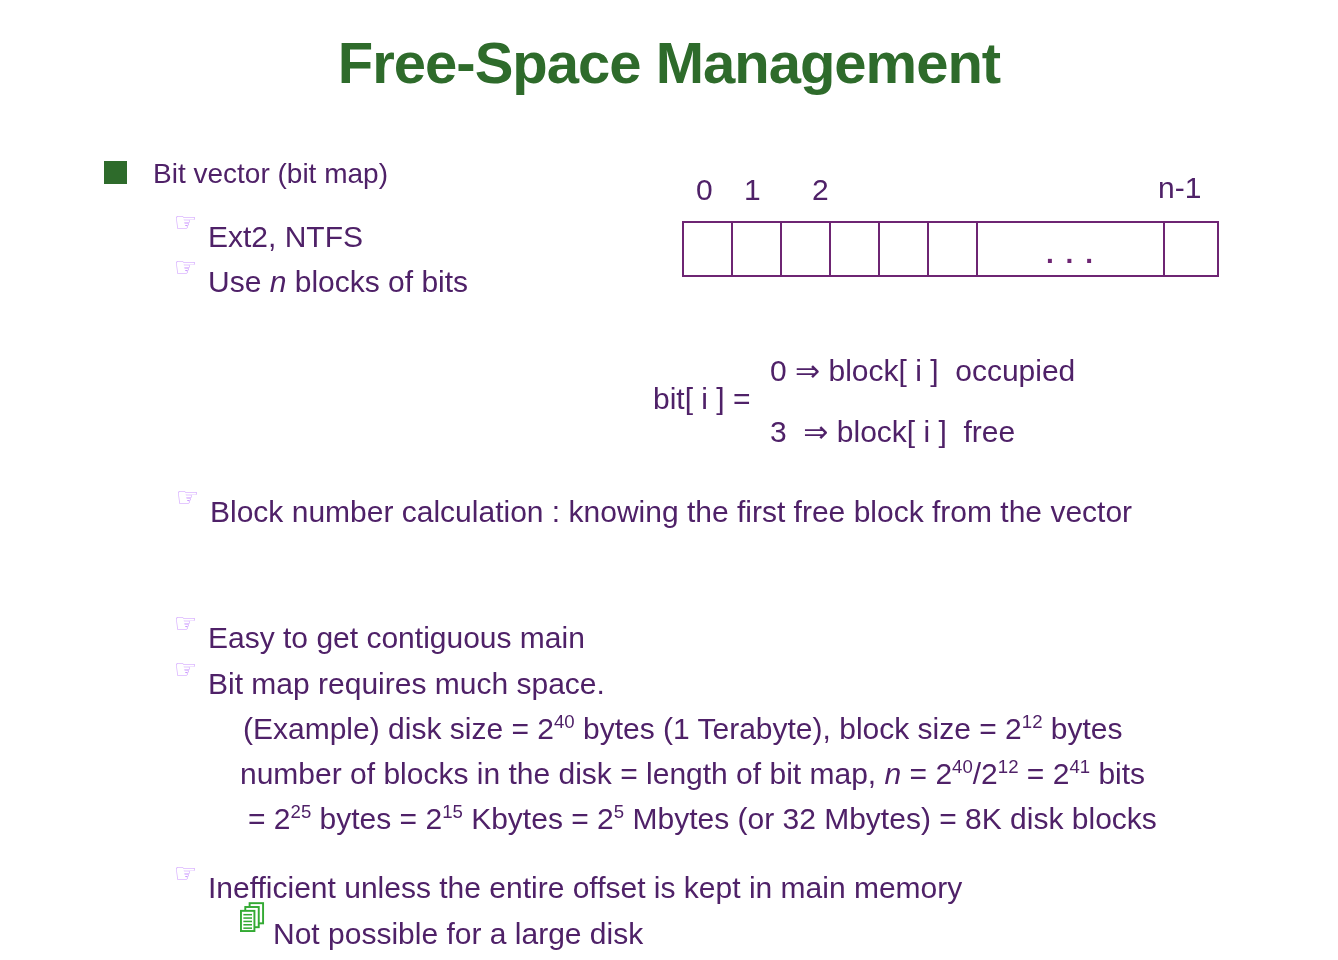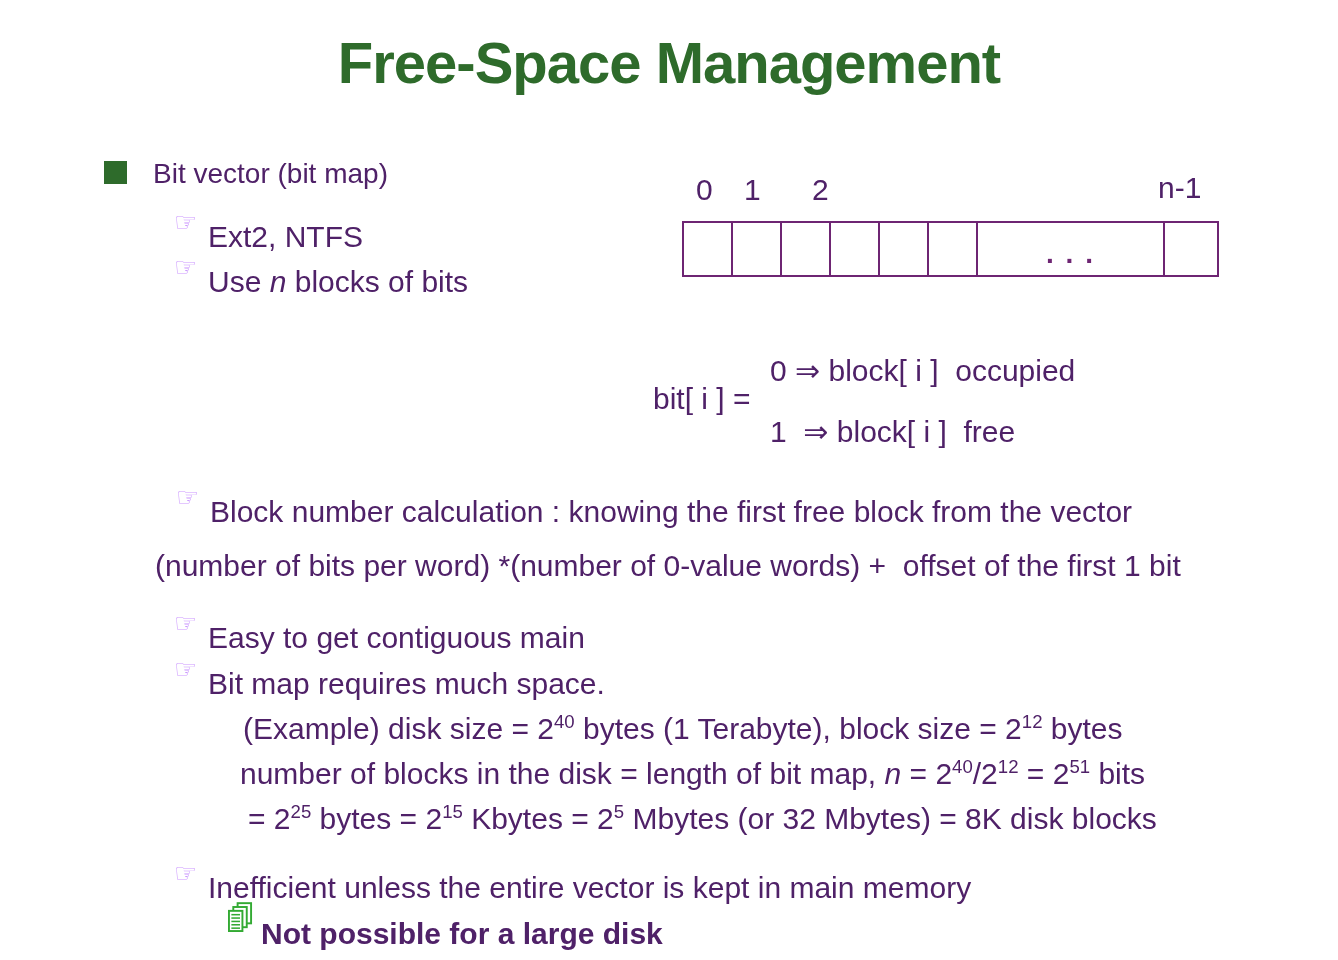--- a/index.html
+++ b/index.html
@@ -77,47 +77,46 @@
     <div class="cell"></div>
     <div class="cell"></div>
     <div class="cell wide">
       <span class="dots">. . .</span>
     </div>
     <div class="cell last"></div>
   </div>
 
   <div class="abs t-body" style="left:653px;top:366px;">bit[ i ] =</div>
   <div class="abs t-body" style="left:770px;top:338px;">0 ⇒ block[ i ]  occupied</div>
-  <div class="abs t-body" style="left:770px;top:399px;">1  ⇒ block[ i ]  free</div>
+  <div class="abs t-body" style="left:770px;top:399px;">3  ⇒ block[ i ]  free</div>
 
   <div class="abs line" style="left:176px;top:479px;">
     <span class="hand">☞</span>
     <span class="t-body">Block number calculation : knowing the first free block from the vector</span>
   </div>
-  <div class="abs t-body" style="left:155px;top:533px;">(number of bits per word) *(number of 0-value words) +  offset of the first 1 bit</div>
 
   <div class="abs line" style="left:174px;top:605px;">
     <span class="hand">☞</span>
     <span class="t-body">Easy to get contiguous main</span>
   </div>
   <div class="abs line" style="left:174px;top:651px;">
     <span class="hand">☞</span>
     <span class="t-body">Bit map requires much space.</span>
   </div>
 
   <div class="abs t-body" style="left:243px;top:696px;text-align:right;">(Example) disk size = 2<sup>40</sup> bytes (1 Terabyte), block size = 2<sup>12</sup> bytes</div>
-  <div class="abs t-body" style="left:240px;top:741px;">number of blocks in the disk = length of bit map, <i>n</i> = 2<sup>40</sup>/2<sup>12</sup> = 2<sup>51</sup> bits</div>
+  <div class="abs t-body" style="left:240px;top:741px;">number of blocks in the disk = length of bit map, <i>n</i> = 2<sup>40</sup>/2<sup>12</sup> = 2<sup>41</sup> bits</div>
   <div class="abs t-body" style="left:248px;top:786px;">= 2<sup>25</sup> bytes = 2<sup>15</sup> Kbytes = 2<sup>5</sup> Mbytes (or 32 Mbytes) = 8K disk blocks</div>
 
   <div class="abs line" style="left:174px;top:855px;">
     <span class="hand">☞</span>
-    <span class="t-body">Inefficient unless the entire vector is kept in main memory</span>
+    <span class="t-body">Inefficient unless the entire offset is kept in main memory</span>
   </div>
 
-  <div class="abs line" style="left:228px;top:901px;font-weight:bold;">
+  <div class="abs line" style="left:240px;top:901px;">
     <svg class="docicon" viewBox="0 0 26 36">
       <rect x="10" y="1" width="14" height="21"></rect>
       <rect x="5.5" y="5" width="14" height="21"></rect>
       <rect x="1" y="9" width="14" height="21"></rect>
       <line x1="3.5" y1="13" x2="12.5" y2="13"></line>
       <line x1="3.5" y1="16.5" x2="12.5" y2="16.5"></line>
       <line x1="3.5" y1="20" x2="12.5" y2="20"></line>
       <line x1="3.5" y1="23.5" x2="12.5" y2="23.5"></line>
       <line x1="3.5" y1="27" x2="12.5" y2="27"></line>
     </svg>

